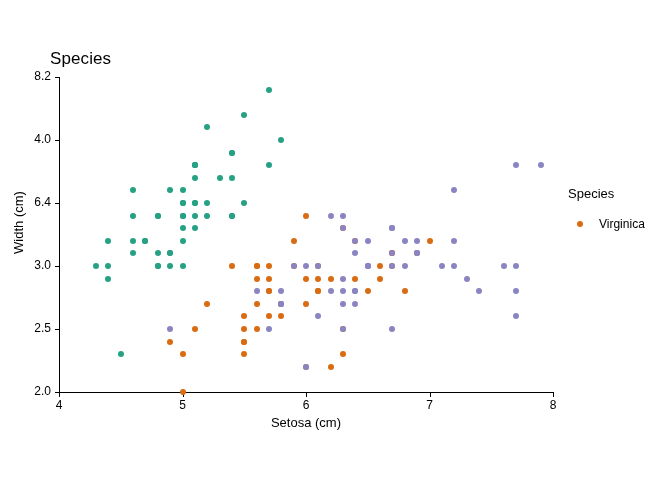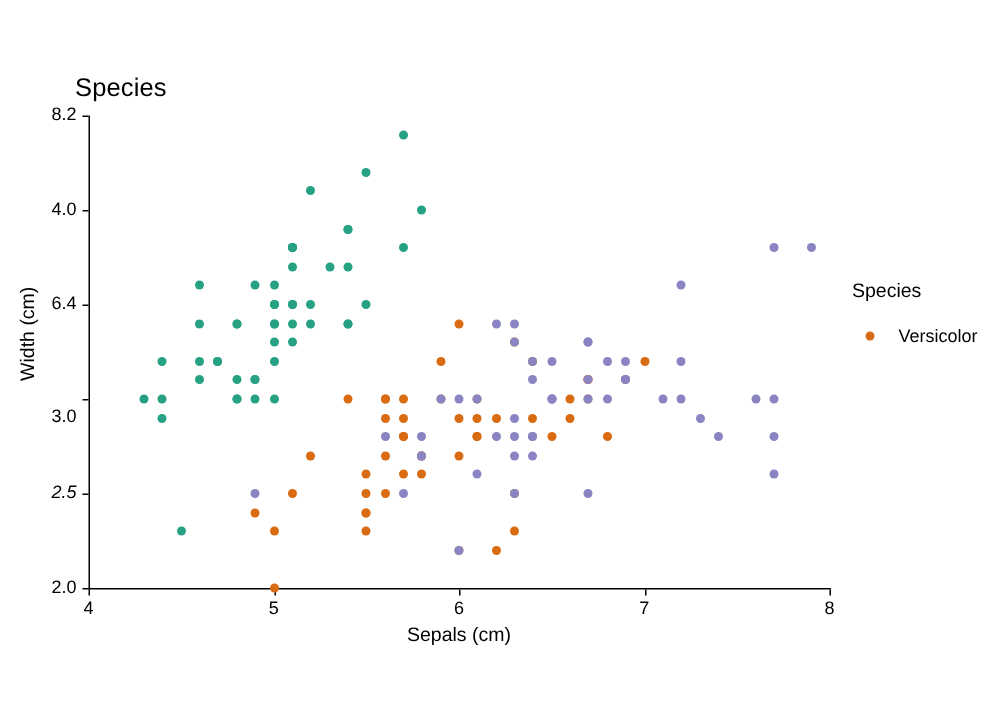--- a/index.html
+++ b/index.html
@@ -148,23 +148,23 @@
 
   <div class="chart-title">Species</div>
 
   <div class="axis-line" id="y-axis-line"></div>
   <div class="axis-line" id="x-axis-line"></div>
 
   <div id="y-ticks">
       <div class="tick y-tick" style="top: 392px;"></div>
       <div class="y-tick-label" style="top: 384px;">2.0</div>
       <div class="tick y-tick" style="top: 329px;"></div>
-      <div class="y-tick-label" style="top: 321px; font-style: italic;">2.5</div>
+      <div class="y-tick-label" style="top: 321px;">2.5</div>
       <div class="tick y-tick" style="top: 266px;"></div>
-      <div class="y-tick-label" style="top: 258px; margin-top: 12px;">3.0</div>
+      <div class="y-tick-label" style="top: 258px;">3.0</div>
       <div class="tick y-tick" style="top: 203px;"></div>
       <div class="y-tick-label" style="top: 195px;">6.4</div>
       <div class="tick y-tick" style="top: 140px;"></div>
       <div class="y-tick-label" style="top: 132px;">4.0</div>
       <div class="tick y-tick" style="top: 77px;"></div>
       <div class="y-tick-label" style="top: 69px;">8.2</div>
     </div>
   <div id="x-ticks">
       <div class="tick x-tick" style="left: 59px;"></div>
       <div class="x-tick-label" style="left: 44px;">4</div>
@@ -173,29 +173,29 @@
       <div class="tick x-tick" style="left: 306px;"></div>
       <div class="x-tick-label" style="left: 291px;">6</div>
       <div class="tick x-tick" style="left: 429.5px;"></div>
       <div class="x-tick-label" style="left: 414.5px;">7</div>
       <div class="tick x-tick" style="left: 553px;"></div>
       <div class="x-tick-label" style="left: 538px;">8</div>
     </div>
 
   <div id="plot-area"></div>
 
-  <div id="x-axis-title">Sepals (cm)</div>
+  <div id="x-axis-title">Setosa (cm)</div>
   <div id="y-axis-title">Width (cm)</div>
 
   <div id="legend">
     <div id="legend-title">Species</div>
     <div id="legend-rows">
         <div class="legend-row">
           <span class="legend-swatch" style="background: rgb(217, 108, 18);"></span>
-          <span class="legend-label">Versicolor</span>
+          <span class="legend-label">Virginica</span>
         </div>
       </div>
   </div>
 
 <div class="pt" title="Setosa (5.1, 3.5)" style="left: 194.85px; top: 203px; background: rgb(38, 161, 131);"></div>
     <div class="pt" title="Setosa (4.9, 3)" style="left: 170.15px; top: 266px; background: rgb(38, 161, 131);"></div>
     <div class="pt" title="Setosa (4.7, 3.2)" style="left: 145.45px; top: 240.8px; background: rgb(38, 161, 131);"></div>
     <div class="pt" title="Setosa (4.6, 3.1)" style="left: 133.1px; top: 253.4px; background: rgb(38, 161, 131);"></div>
     <div class="pt" title="Setosa (5, 3.6)" style="left: 182.5px; top: 190.4px; background: rgb(38, 161, 131);"></div>
     <div class="pt" title="Setosa (5.4, 3.9)" style="left: 231.9px; top: 152.6px; background: rgb(38, 161, 131);"></div>

